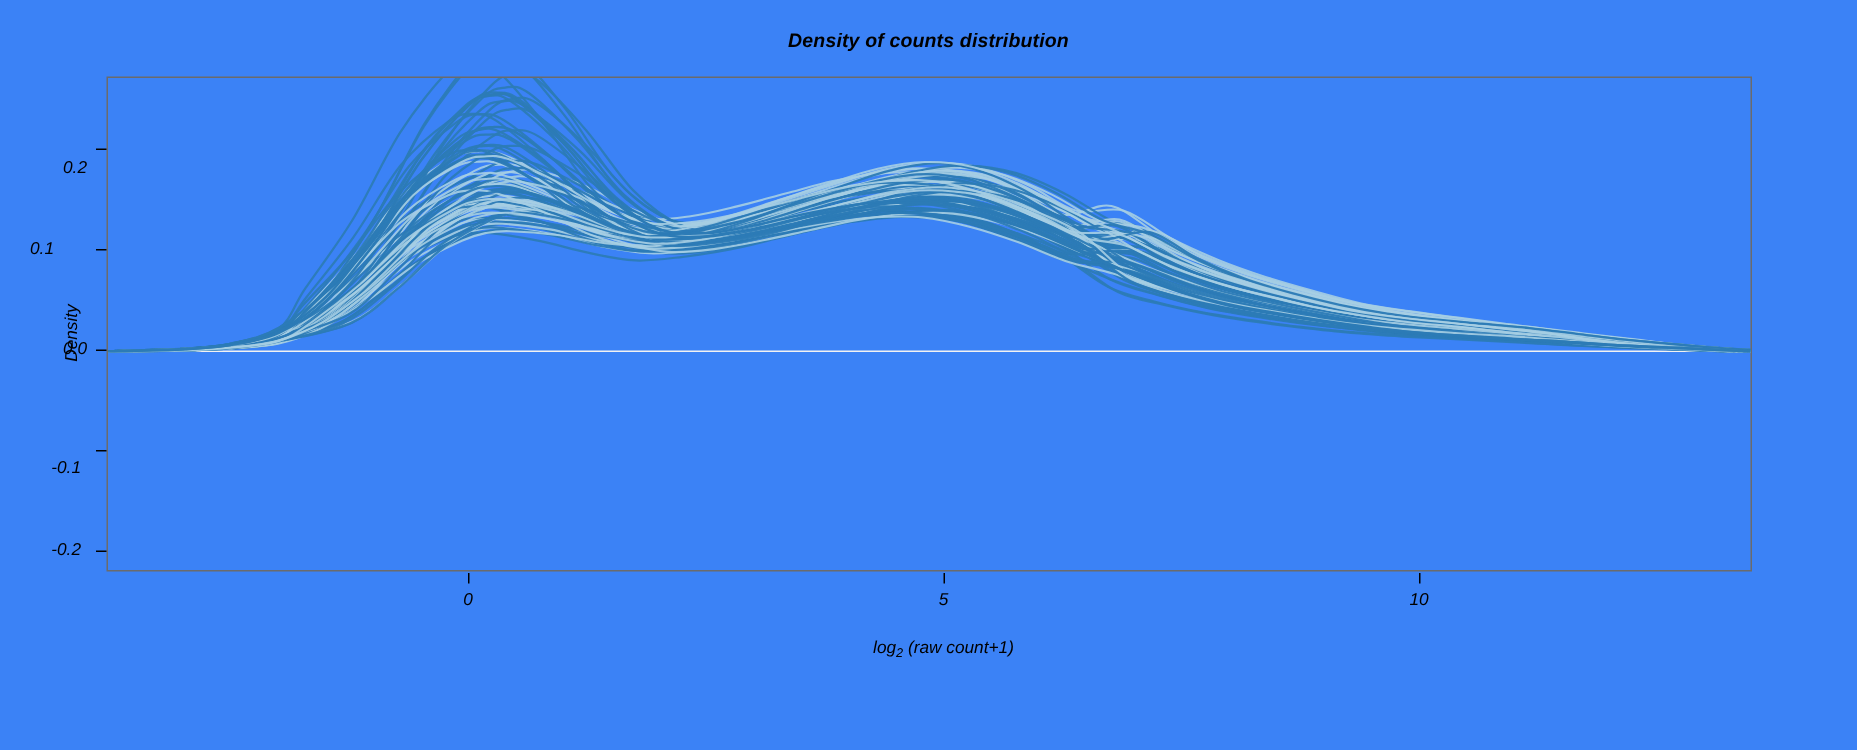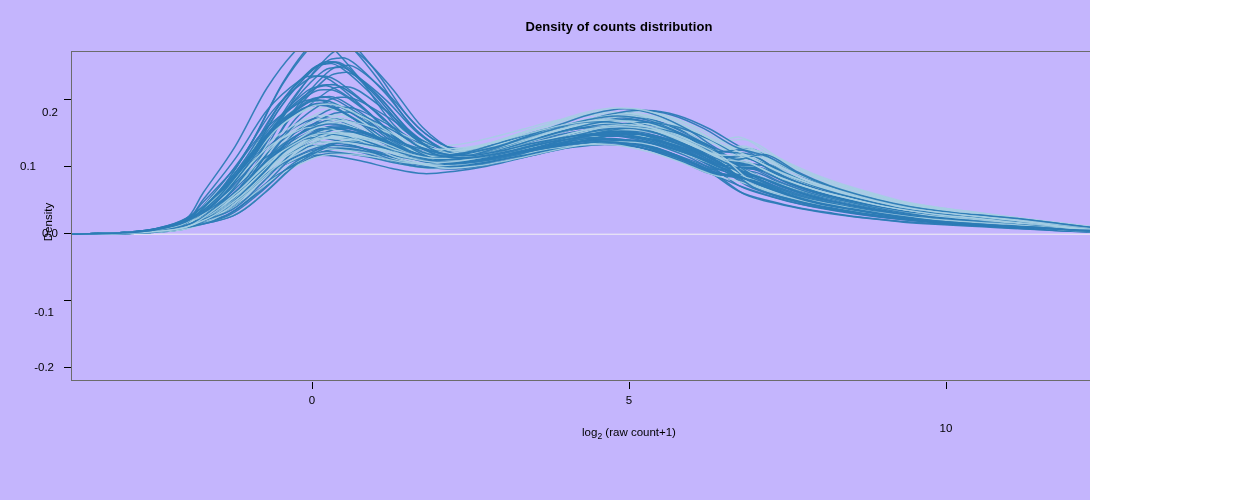--- a/index.html
+++ b/index.html
@@ -2,25 +2,26 @@
 <html><head>
 <meta charset="utf-8">
 <style>
   html, body {
     margin: 0;
     padding: 0;
     background: #ffffff;
   }
   #page {
     position: relative;
-    width: 1090px;
+    width: 1238px;
     height: 500px;
-    background: #c4b5fd;
+    background: #3b82f6;
     font-family: "Liberation Sans", sans-serif;
     overflow: hidden;
+    font-style: italic;
   }
   #chart-title {
     position: absolute;
     left: 0;
     top: 19px;
     width: 1238px;
     text-align: center;
     font-size: 13px;
     font-weight: bold;
     color: #000000;
@@ -238,18 +239,18 @@
     <div class="ytick-label" style="left:14px; top:367px;">-0.2</div>
     <div id="ylabel">Density</div>
   </div>
 
   <div id="x-axis-group">
     <div class="xtick-mark" style="left:312px;"></div>
     <div class="xtick-label" style="left:312px;">0</div>
     <div class="xtick-mark" style="left:629px;"></div>
     <div class="xtick-label" style="left:629px;">5</div>
     <div class="xtick-mark" style="left:946px;"></div>
-    <div class="xtick-label" style="left:946px;margin-top:28px;">10</div>
+    <div class="xtick-label" style="left:946px;">10</div>
     <div id="xlabel"><span>log</span><sub>2</sub><span> (raw count+1)</span></div>
   </div>
 
 
 </div>
 
 </body></html>

